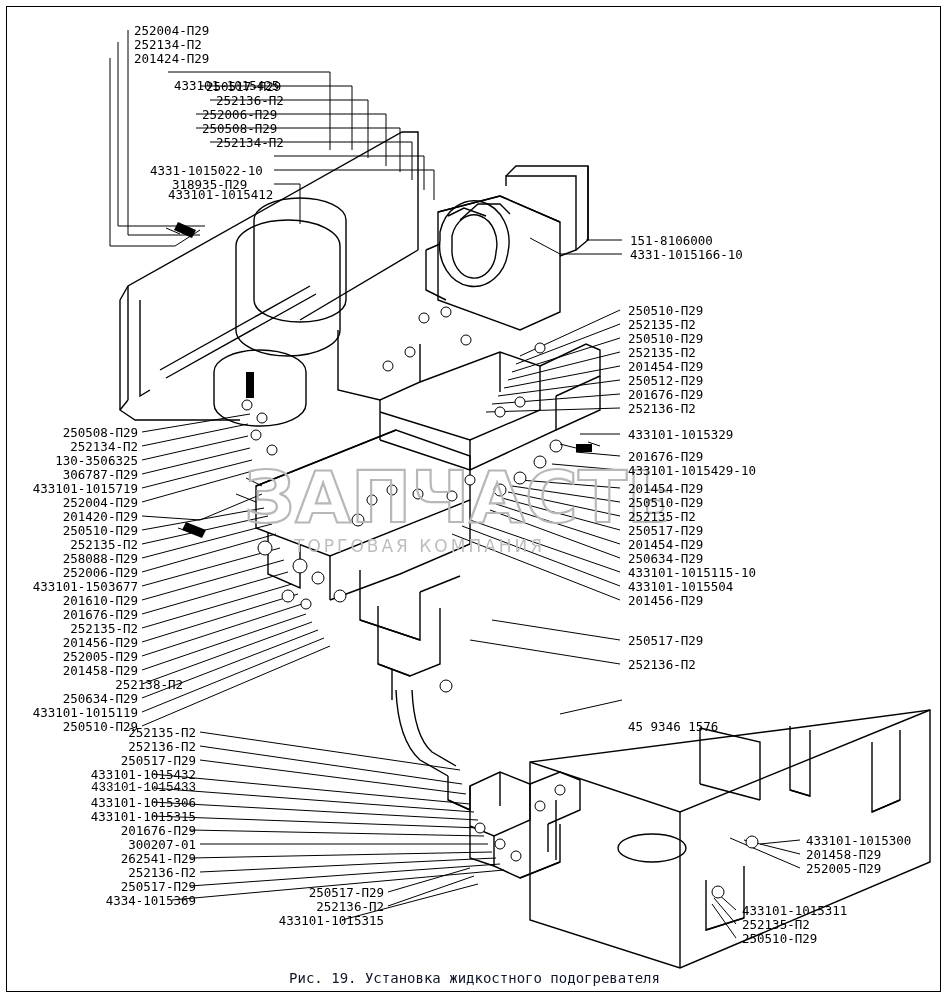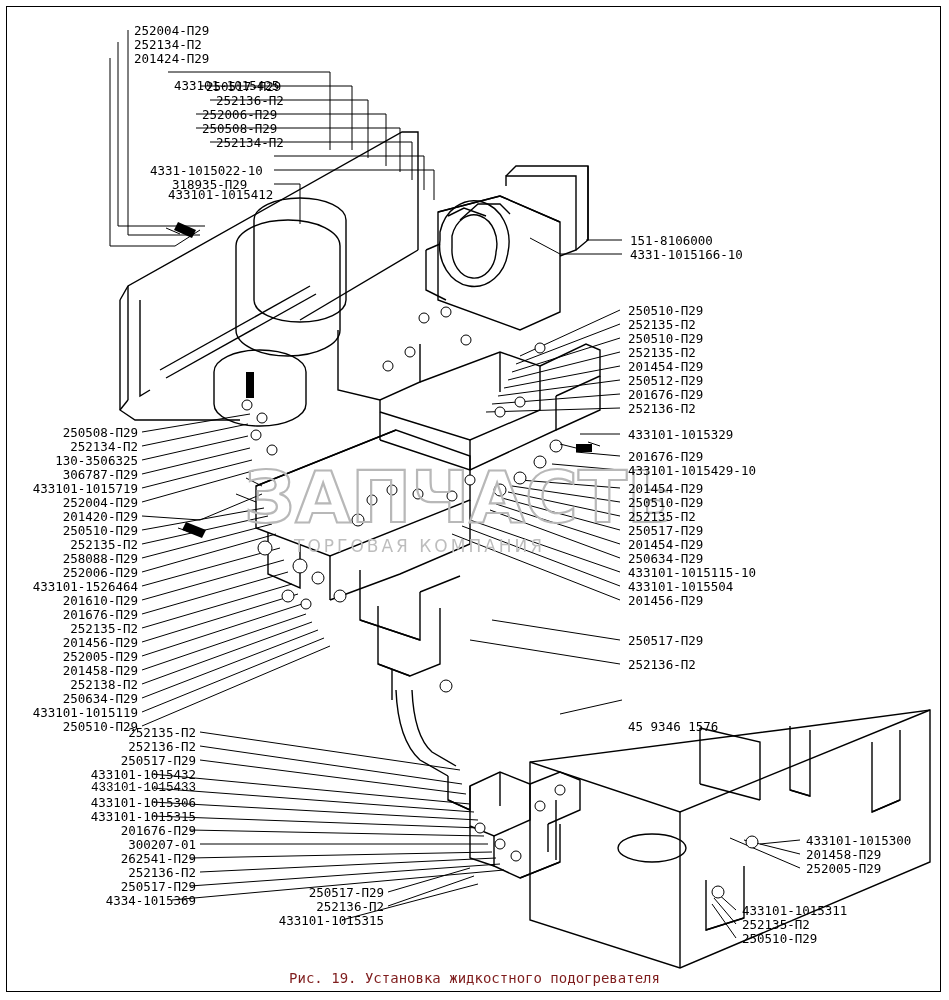--- a/index.html
+++ b/index.html
@@ -35,21 +35,21 @@
     letter-spacing: 0px;
   }
   .label.r { text-align: right; }
   #caption {
     position: absolute;
     left: 0;
     right: 0;
     bottom: 14px;
     text-align: center;
     font-size: 14px;
-    color: #7f1d1d;
+    color: #0f172a;
     font-family: "DejaVu Sans Mono", "Liberation Mono", monospace;
   }
   #art {
     position: absolute;
     left: 0;
     top: 0;
     width: 949px;
     height: 1000px;
     pointer-events: none;
   }
@@ -376,28 +376,28 @@
   <div class="label r" style="left:0px; width:138px; top:440px;">252134-П2</div>
   <div class="label r" style="left:0px; width:138px; top:454px;">130-3506325</div>
   <div class="label r" style="left:0px; width:138px; top:468px;">306787-П29</div>
   <div class="label r" style="left:0px; width:138px; top:482px;">433101-1015719</div>
   <div class="label r" style="left:0px; width:138px; top:496px;">252004-П29</div>
   <div class="label r" style="left:0px; width:138px; top:510px;">201420-П29</div>
   <div class="label r" style="left:0px; width:138px; top:524px;">250510-П29</div>
   <div class="label r" style="left:0px; width:138px; top:538px;">252135-П2</div>
   <div class="label r" style="left:0px; width:138px; top:552px;">258088-П29</div>
   <div class="label r" style="left:0px; width:138px; top:566px;">252006-П29</div>
-  <div class="label r" style="left:0px; width:138px; top:580px;">433101-1526464</div>
+  <div class="label r" style="left:0px; width:138px; top:580px;">433101-1503677</div>
   <div class="label r" style="left:0px; width:138px; top:594px;">201610-П29</div>
   <div class="label r" style="left:0px; width:138px; top:608px;">201676-П29</div>
   <div class="label r" style="left:0px; width:138px; top:622px;">252135-П2</div>
   <div class="label r" style="left:0px; width:138px; top:636px;">201456-П29</div>
   <div class="label r" style="left:0px; width:138px; top:650px;">252005-П29</div>
   <div class="label r" style="left:0px; width:138px; top:664px;">201458-П29</div>
-  <div class="label r" style="left:0px; width:138px; top:678px;">252138-П2</div>
+  <div class="label r" style="left:0px; width:138px; top:678px;padding-left:45px;">252138-П2</div>
   <div class="label r" style="left:0px; width:138px; top:692px;">250634-П29</div>
   <div class="label r" style="left:0px; width:138px; top:706px;">433101-1015119</div>
   <div class="label r" style="left:0px; width:138px; top:720px;">250510-П29</div>
 
   <div class="label r" style="left:0px; width:196px; top:726px;">252135-П2</div>
   <div class="label r" style="left:0px; width:196px; top:740px;">252136-П2</div>
   <div class="label r" style="left:0px; width:196px; top:754px;">250517-П29</div>
   <div class="label r" style="left:0px; width:196px; top:768px;">433101-1015432</div>
   <div class="label r" style="left:0px; width:196px; top:782px;font-family:Liberation Mono, monospace;">433101-1015433</div>
   <div class="label r" style="left:0px; width:196px; top:796px;">433101-1015306</div>

